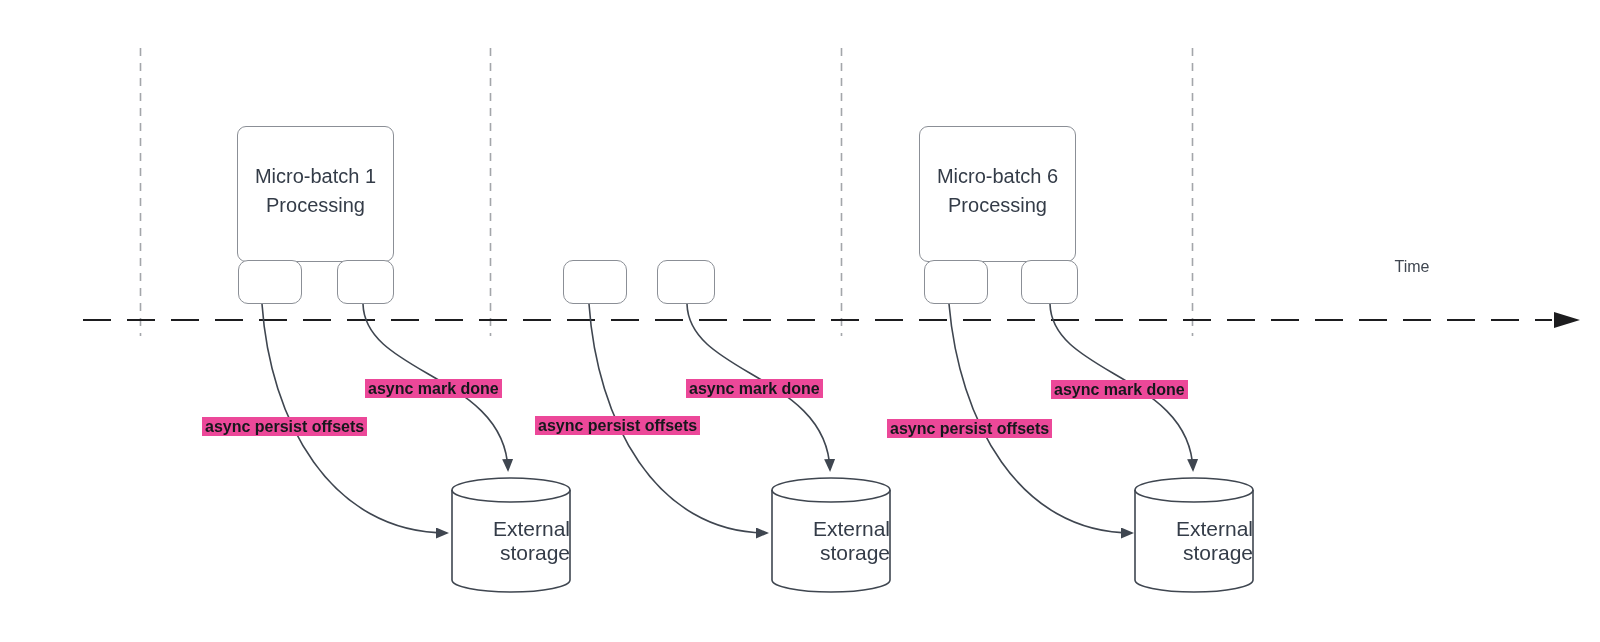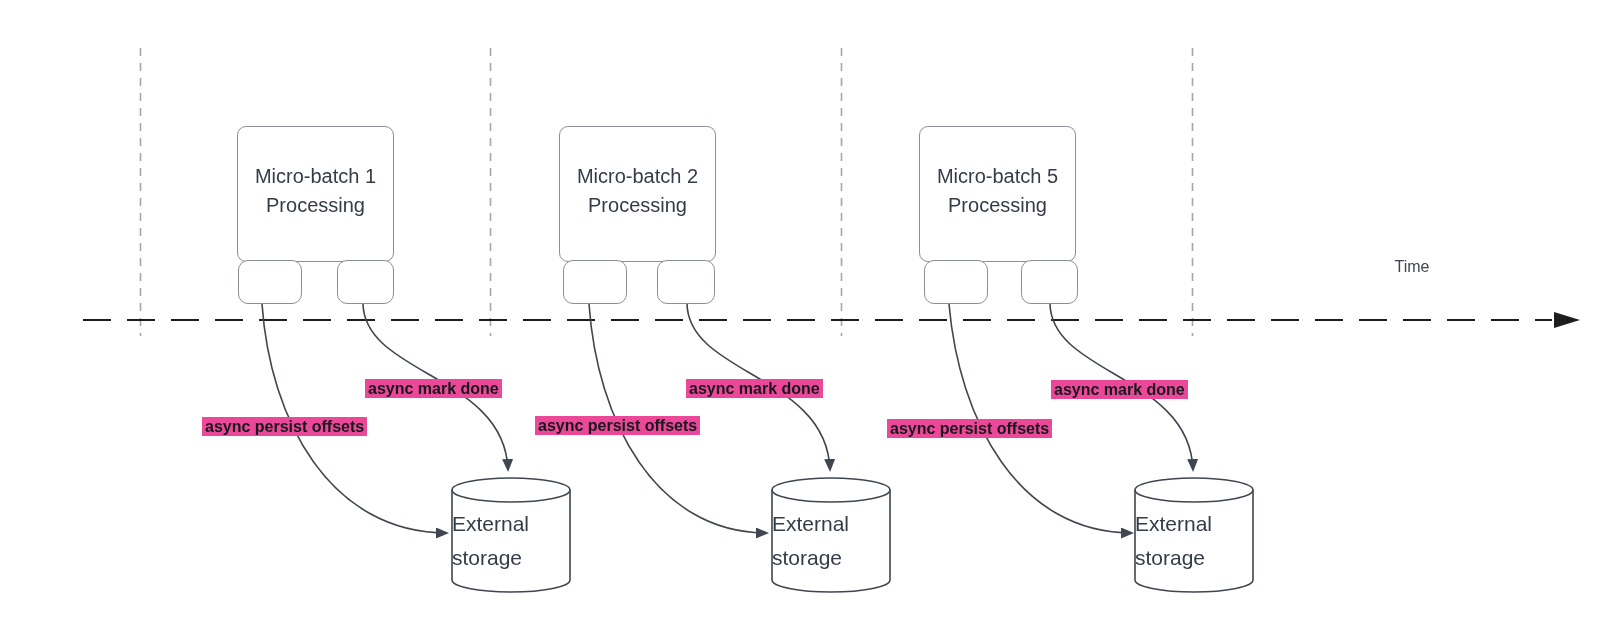--- a/index.html
+++ b/index.html
@@ -45,23 +45,23 @@
     background: #ffffff;
     box-sizing: border-box;
   }
   .storage-label {
     position: absolute;
     width: 118px;
     height: 88px;
     display: flex;
     align-items: center;
     justify-content: center;
-    text-align: left;
+    text-align: right;
     font-size: 21px;
-    line-height: 34px;
+    line-height: 24px;
     color: #343c48;
     padding-bottom: 6px;
     box-sizing: border-box;
   }
   .flow-label {
     position: absolute;
     font-size: 16px;
     font-weight: bold;
     color: #16181c;
     background: #ec4899;
@@ -126,31 +126,28 @@
 
   <div class="proc-box" style="left:237px; top:126px;">
     <span>Micro-batch 1 Processing</span>
   </div>
   <div class="mini-box" style="left:238px; top:260px; width:64px;"></div>
   <div class="mini-box" style="left:337px; top:260px; width:57px;"></div>
   <div class="flow-label" style="left:202px; top:417px;">async persist offsets</div>
   <div class="flow-label" style="left:365px; top:379px;">async mark done</div>
   <div class="storage-label" style="left:452px; top:500px;">External storage</div>
 
-  <div class="proc-box" style="left:559px; top:126px;">
-    <span>Micro-batch 2 Processing</span>
-  </div>
   <div class="mini-box" style="left:563px; top:260px; width:64px;"></div>
   <div class="mini-box" style="left:657px; top:260px; width:58px;"></div>
   <div class="flow-label" style="left:535px; top:416px;">async persist offsets</div>
   <div class="flow-label" style="left:686px; top:379px;">async mark done</div>
   <div class="storage-label" style="left:772px; top:500px;">External storage</div>
 
   <div class="proc-box" style="left:919px; top:126px;">
-    <span>Micro-batch 5 Processing</span>
+    <span>Micro-batch 6 Processing</span>
   </div>
   <div class="mini-box" style="left:924px; top:260px; width:64px;"></div>
   <div class="mini-box" style="left:1021px; top:260px; width:57px;"></div>
   <div class="flow-label" style="left:887px; top:419px;">async persist offsets</div>
   <div class="flow-label" style="left:1051px; top:380px;">async mark done</div>
   <div class="storage-label" style="left:1135px; top:500px;">External storage</div>
 
   <div class="time-label">Time</div>
 
 </div>

